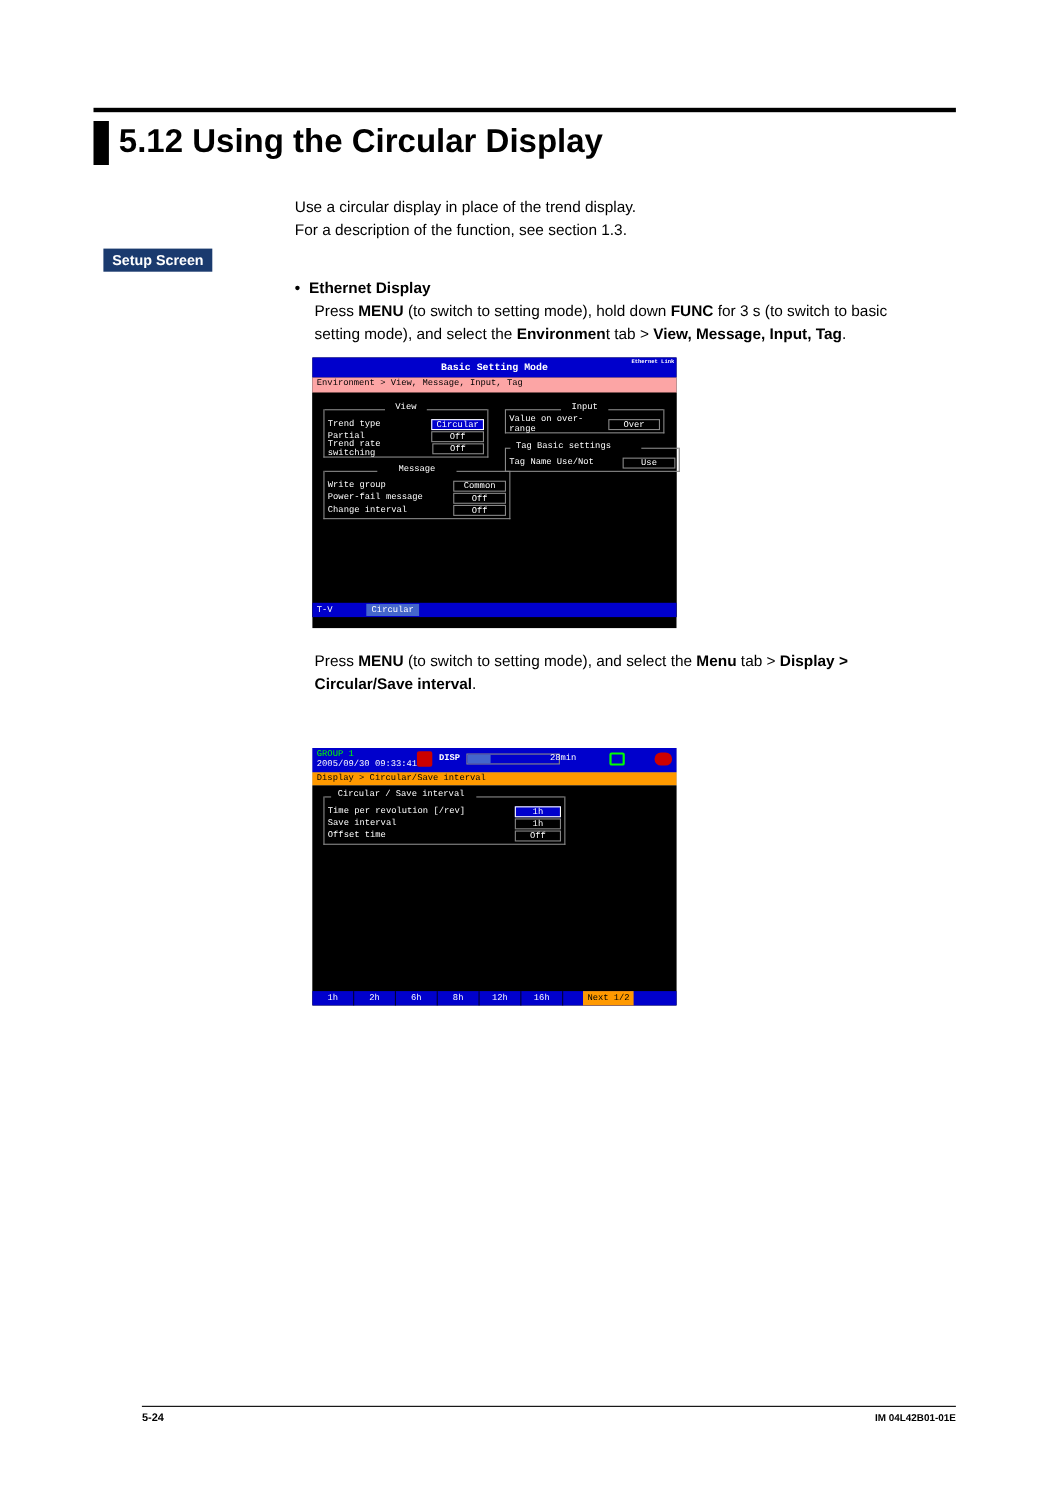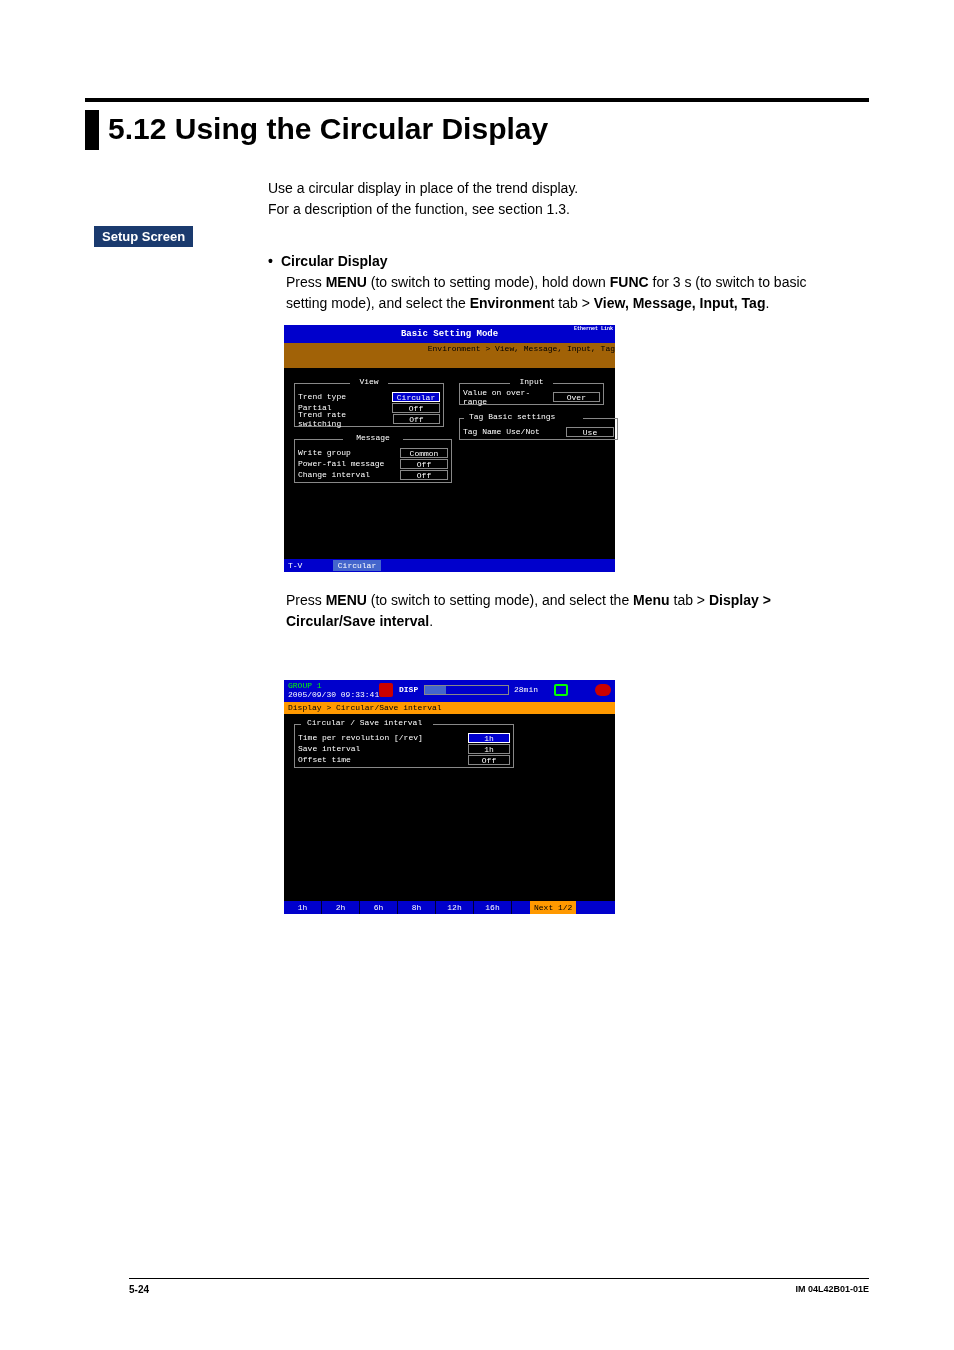--- a/index.html
+++ b/index.html
@@ -83,24 +83,23 @@
       line-height: 18px;
       font-size: 9px;
       font-weight: bold;
       position: relative;
     }
     .shot1 .ethlink {
       position: absolute; right: 2px; top: 1px;
       color: #fff; font-size: 5px; line-height: 6px; text-align: left;
     }
     .shot1 .breadcrumb {
-      background: #a16207; color: #000;
-      height: 25px; line-height: 12px; padding-left: 4px;
+      background: #fca5a5; color: #000;
+      height: 14px; line-height: 12px; padding-left: 4px;
       font-size: 8px;
-      text-align: right;
     }
     .shot1 .body {
       background: #000; position: relative; height: 204px;
     }
     .shot1 .fgroup {
       position: absolute;
       border: 1px solid #888;
       border-top: none;
     }
     .shot1 .fgroup .fglabel {
@@ -111,21 +110,21 @@
     .shot1 .fgroup .fglabel::after {
       content: ""; display: inline-block; vertical-align: middle;
       background: #888; height: 1px;
     }
     .row { display: flex; justify-content: space-between; align-items: center; height: 11px; padding: 0 3px;}
     .row .lab { color: #fff; }
     .valbox { background: #000; border: 1px solid #888; color: #fff; width: 48px; text-align: center; font-size: 8px; height: 10px; line-height: 9px;}
     .valbox.sel { background: #0000cc; border-color: #fff; }
     .g1 { left: 10px; top: 15px; width: 150px; padding: 8px 0 2px 0;}
     .g1 .fglabel span { background:#000; padding:0 6px;}
-    .g2 { left: 10px; top: 71px; width: 158px; padding: 8px 0 2px 0;}
+    .g2 { left: 10px; top: 71px; width: 170px; padding: 8px 0 2px 0;}
     .g3 { left: 175px; top: 15px; width: 145px; padding: 8px 0 2px 0;}
     .g4 { left: 175px; top: 50px; width: 159px; padding: 8px 0 2px 0;}
     .ftop { position:absolute; top:0; height:1px; background:#888;}
     .shot1 .bottombar { position:absolute; bottom:0; left:0; right:0; height:13px; background:#0000cc; color:#fff; font-size:8px; padding-left:4px; line-height:13px;}
     .shot1 .bottombar .tv { display:inline-block; width:40px;}
     .shot1 .bottombar .val2 { background:#4466cc; padding: 1px 5px;}
 
     .bullet2 {
       position: absolute;
       left: 268px;
@@ -150,21 +149,21 @@
     .shot2 .titlebar {
       background: #0000cc; color: #fff; height: 22px;
       position: relative; font-size: 8px;
     }
     .shot2 .titlebar .group { position:absolute; left:4px; top:1px; color:#0f0;}
     .shot2 .titlebar .date { position:absolute; left:4px; top:10px; color:#fff;}
     .shot2 .titlebar .redstop { position:absolute; left:95px; top:3px; width:14px; height:14px; background:#cc0000; border-radius:2px;}
     .shot2 .titlebar .disp { position:absolute; left:115px; top:5px; color:#fff; font-weight:bold;}
     .shot2 .titlebar .bar { position:absolute; left:140px; top:5px; width:85px; height:10px; border:1px solid #888;}
     .shot2 .titlebar .bar .fill { width:25%; height:100%; background:#4466cc;}
-    .shot2 .titlebar .min { position:absolute; left:230px; top:5px; color:#fff;}
+    .shot2 .titlebar .min { position:absolute; left:216px; top:5px; color:#fff;}
     .shot2 .titlebar .icon1 { position:absolute; left:270px; top:4px; width:14px; height:12px; border:2px solid #0f0; border-radius:2px;}
     .shot2 .titlebar .icon2 { position:absolute; right:4px; top:4px; width:16px; height:12px; background:#cc0000; border-radius:6px;}
     .shot2 .breadcrumb {
       background: #ff9900; color: #000;
       height: 12px; line-height: 12px; padding-left: 4px;
       font-size: 8px;
     }
     .shot2 .body { background: #000; position: relative; height: 200px;}
     .shot2 .fg { position:absolute; left:10px; top:10px; width:220px; border:1px solid #888; border-top:none; padding:8px 0 2px 0;}
     .shot2 .fg .fglab { position:absolute; top:-6px; left:8px; background:#000; padding:0 4px; color:#fff; font-size:8px;}
@@ -199,21 +198,21 @@
 <h1 class="section-title">5.12  Using the Circular Display</h1>
 
 <div class="intro">
   <div>Use a circular display in place of the trend display.</div>
   <div>For a description of the function, see section 1.3.</div>
 </div>
 
 <div class="setup-label">Setup Screen</div>
 
 <div class="bullet1">
-  <div><span class="dot">•</span><span class="bullet-head">Circular Display</span></div>
+  <div><span class="dot">•</span><span class="bullet-head">Ethernet Display</span></div>
   <div class="b1body">
     <span>Press </span><b>MENU</b><span> (to switch to setting mode), hold down </span><b>FUNC</b><span> for 3 s (to switch to basic setting mode), and select the </span><b>Environmen</b><span>t tab &gt; </span><b>View, Message, Input, Tag</b><span>.</span>
   </div>
 </div>
 
 <div class="shot1">
   <div class="titlebar">
     <span>Basic Setting Mode</span>
     <div class="ethlink">Ethernet
 Link</div>

